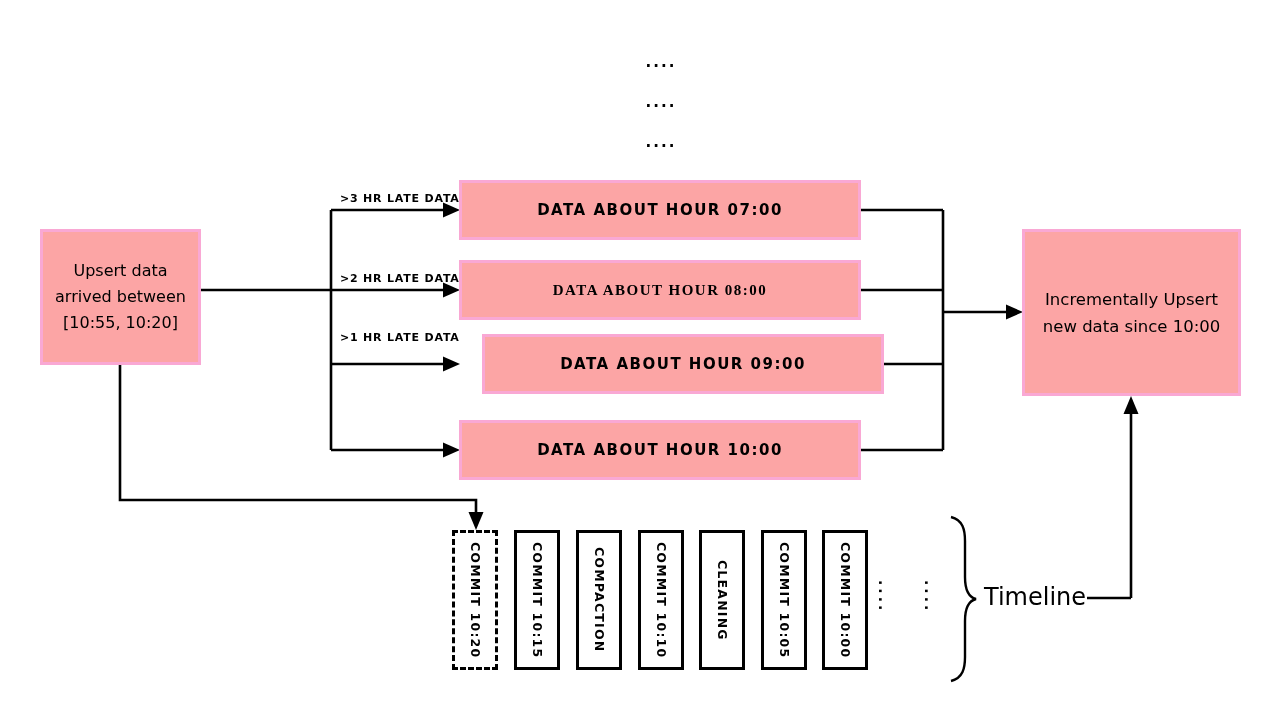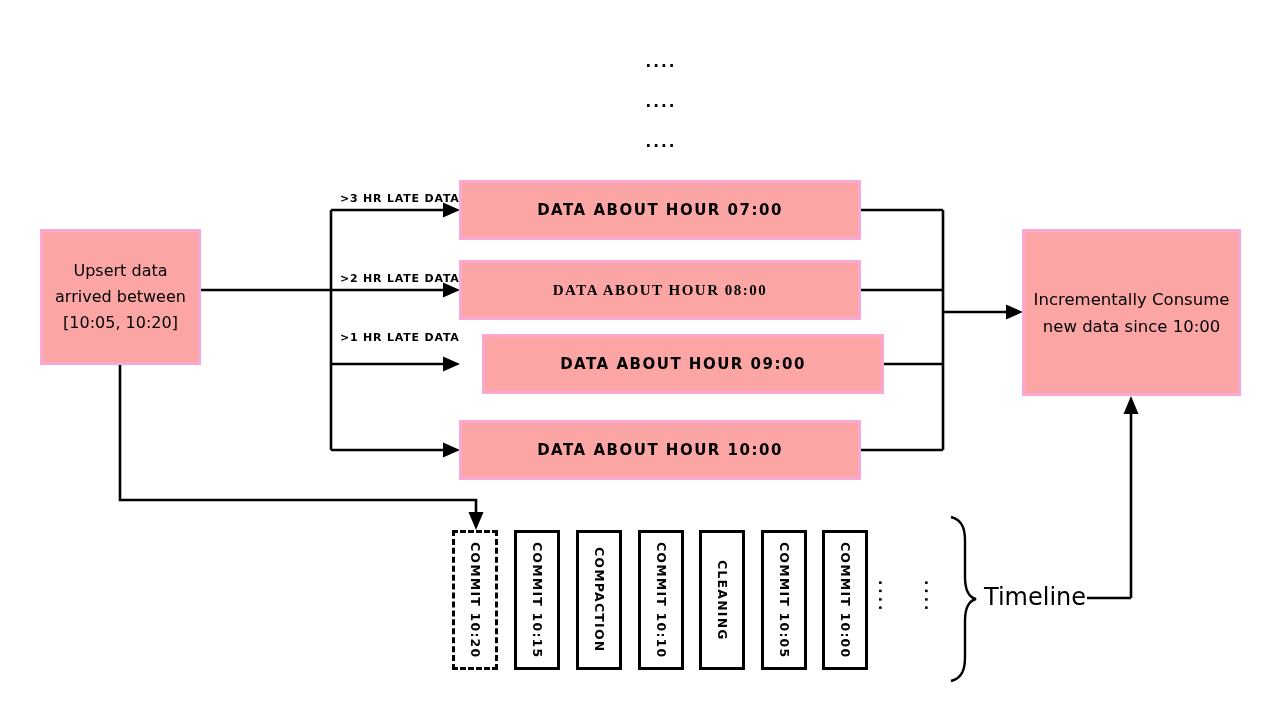--- a/index.html
+++ b/index.html
@@ -139,36 +139,36 @@
   <div class="top-dots">
     <span>....</span>
     <span>....</span>
     <span>....</span>
   </div>
 
   <div class="box source-box">
     <div class="multiline">
       <span>Upsert data</span>
       <span>arrived between</span>
-      <span>[10:05, 10:20]</span>
+      <span>[10:55, 10:20]</span>
     </div>
   </div>
 
   <div class="branch-label branch-label-0">&gt;3 HR LATE DATA</div>
   <div class="branch-label branch-label-1">&gt;2 HR LATE DATA</div>
   <div class="branch-label branch-label-2">&gt;1 HR LATE DATA</div>
 
   <div class="box hour-box hour-box-0">DATA ABOUT HOUR 07:00</div>
   <div class="box hour-box hour-box-1">DATA ABOUT HOUR 08:00</div>
   <div class="box hour-box hour-box-2">DATA ABOUT HOUR 09:00</div>
   <div class="box hour-box hour-box-3">DATA ABOUT HOUR 10:00</div>
 
   <div class="box consumer-box">
     <div class="multiline">
-      <span>Incrementally Consume</span>
+      <span>Incrementally Upsert</span>
       <span>new data since 10:00</span>
     </div>
   </div>
 
   <div class="commit-box dashed commit-0">
     <span>COMMIT 10:20</span>
   </div>
   <div class="commit-box commit-1">
     <span>COMMIT 10:15</span>
   </div>

